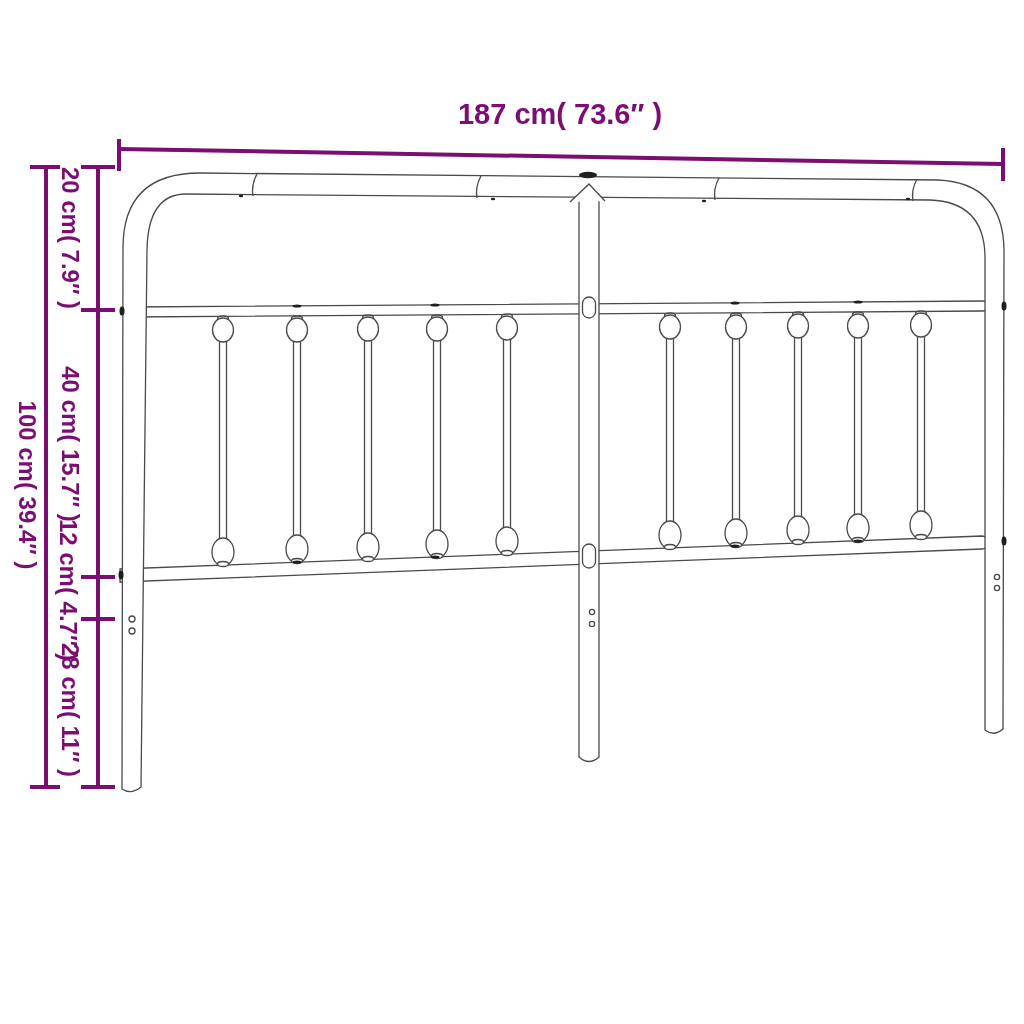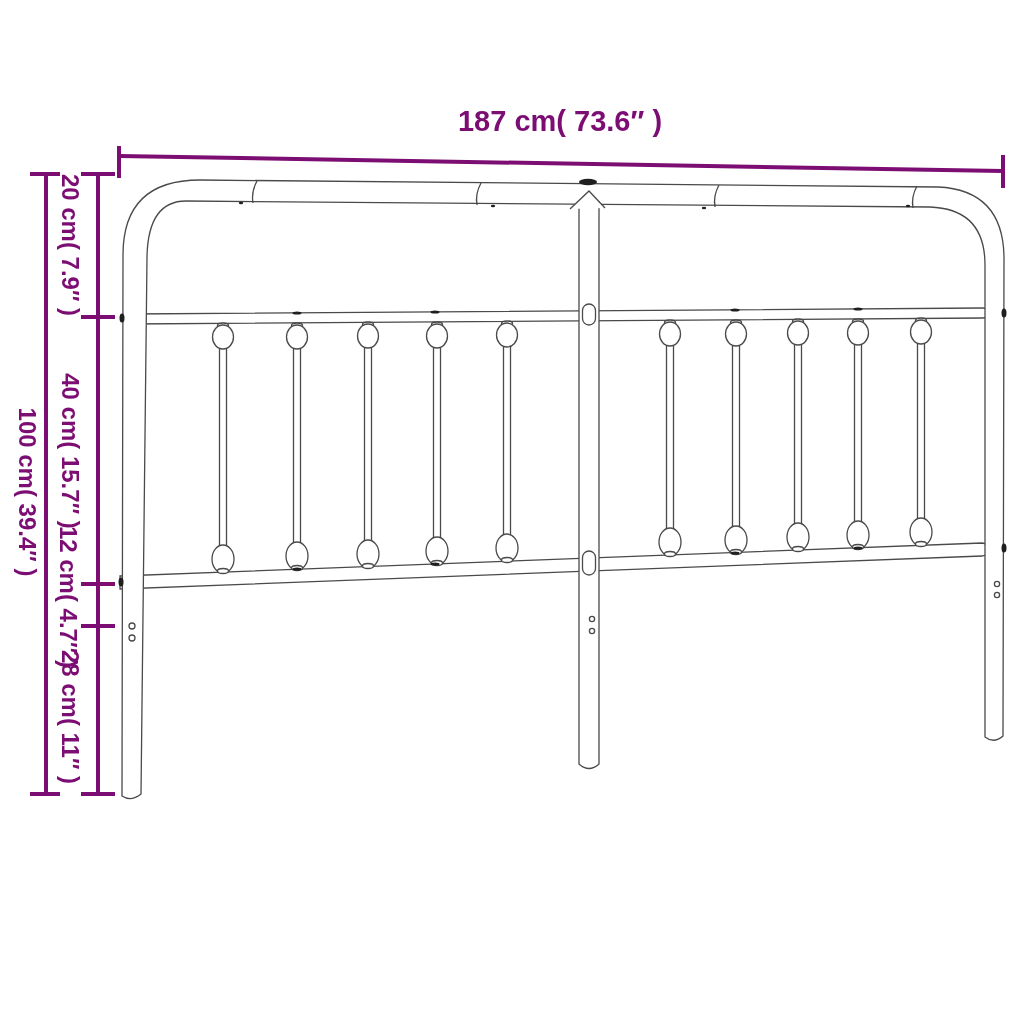--- a/index.html
+++ b/index.html
@@ -1,17 +1,17 @@
 <!DOCTYPE html>
 <html><head>
 <meta charset="utf-8">
 <style>
   html,body{margin:0;padding:0;background:#ffffff;}
   .canvas{position:relative;width:1024px;height:858px;background:#ffffff;
-          font-family:"Liberation Sans",sans-serif;overflow:hidden;margin-top:7px;}
+          font-family:"Liberation Sans",sans-serif;overflow:hidden;}
   .canvas svg{position:absolute;left:0;top:0;}
   .dim-label{position:absolute;color:#7c0d73;font-weight:700;white-space:nowrap;}
   .hlabel{font-size:29px;transform:translate(-50%,-50%);}
   .vlabel{font-size:24px;transform:rotate(90deg) translate(-50%,-50%);transform-origin:0 0;}
 </style>
 </head>
 <body>
 
 <div class="canvas">
 

